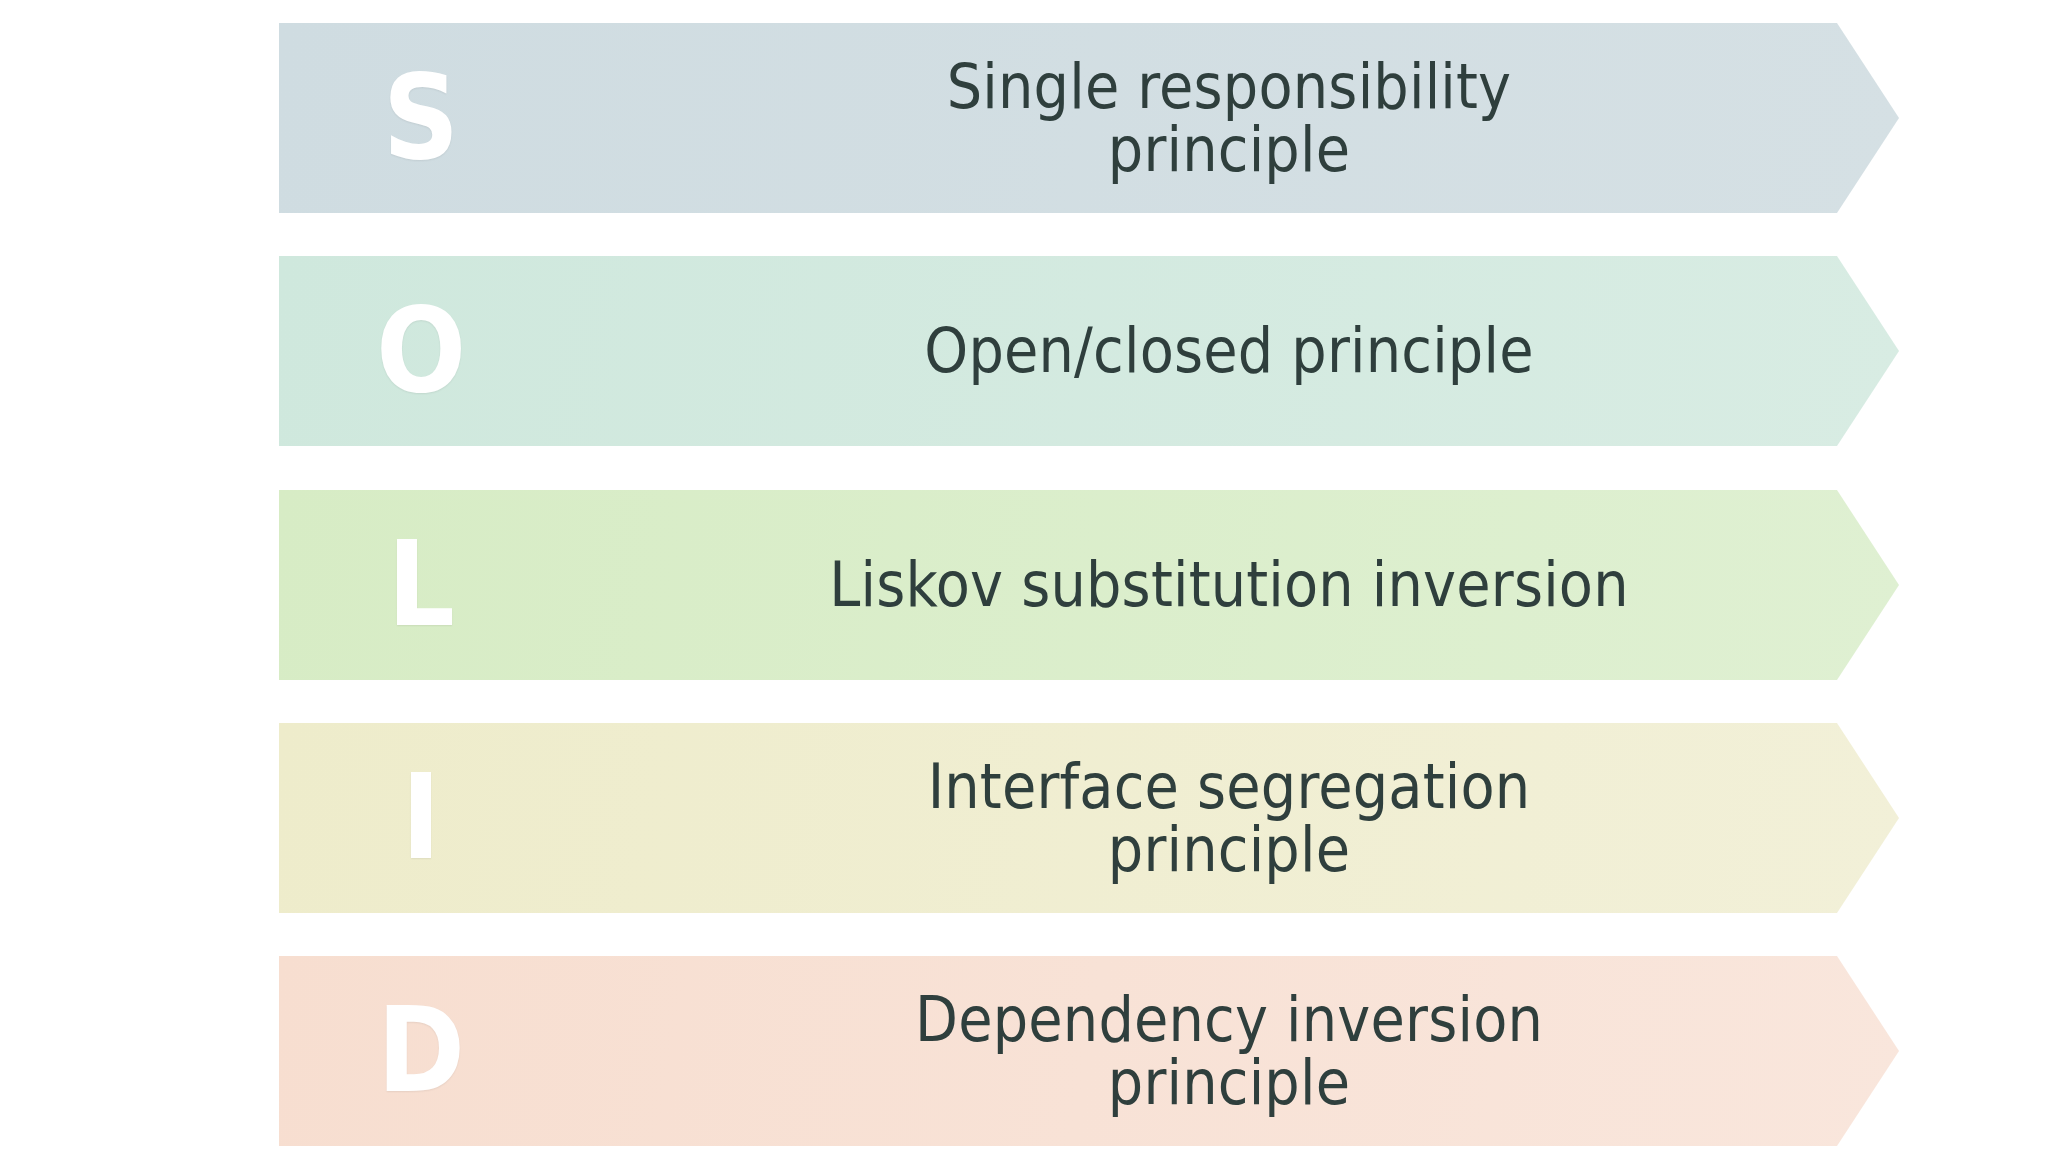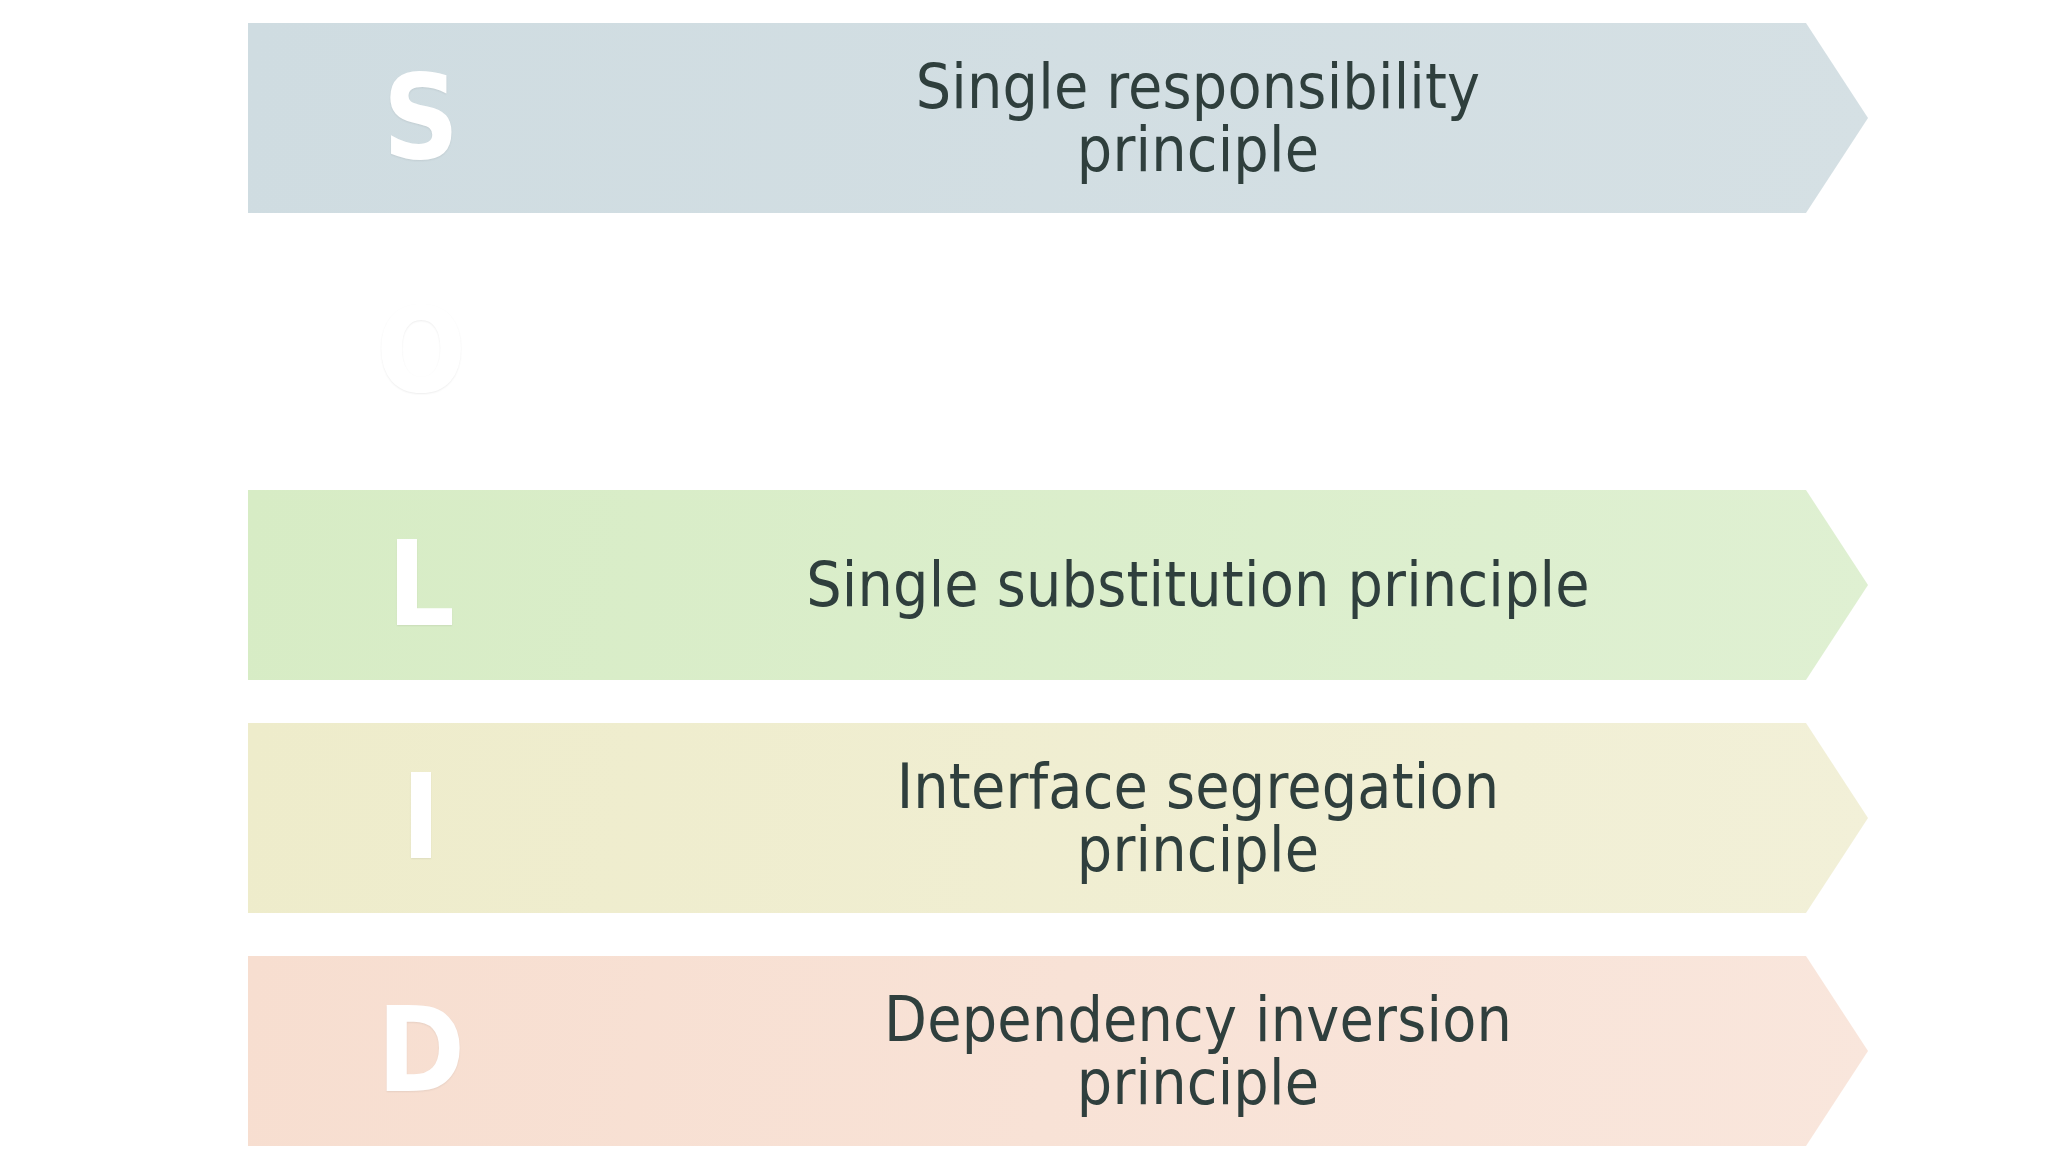--- a/index.html
+++ b/index.html
@@ -31,21 +31,21 @@
   }
   .row-0 { top: 5px; }
   .row-1 { top: 238px; }
   .row-2 { top: 472px; }
   .row-3 { top: 705px; }
   .row-4 { top: 938px; }
 
   
   .text-banner {
     position: absolute;
-    left: 248px;
+    left: 279px;
     top: 18px;
     width: 1620px;
     height: 190px;
     -webkit-clip-path: polygon(0 0, calc(100% - 62px) 0, 100% 50%, calc(100% - 62px) 100%, 0 100%);
     clip-path: polygon(0 0, calc(100% - 62px) 0, 100% 50%, calc(100% - 62px) 100%, 0 100%);
     display: flex;
     align-items: center;
     justify-content: center;
     box-sizing: border-box;
     padding-left: 430px;
@@ -108,28 +108,31 @@
     <div class="text-banner" style="background: linear-gradient(100deg, rgb(207, 220, 225) 0%, rgb(213, 224, 228) 100%);">
       <span class="principle-label">Single responsibility
 principle</span>
     </div>
     <div class="letter-chevron" style="color: rgb(52, 152, 196);">
       <span class="chevron-letter">S</span>
     </div>
   </div>
 
   <div class="principle-row row-1">
+    <div class="text-banner" style="background: linear-gradient(100deg, rgb(207, 232, 221) 0%, rgb(216, 236, 227) 100%);">
+      <span class="principle-label">Open/closed principle</span>
+    </div>
     <div class="letter-chevron" style="color: rgb(62, 203, 138);">
       <span class="chevron-letter">O</span>
     </div>
   </div>
 
   <div class="principle-row row-2">
     <div class="text-banner" style="background: linear-gradient(100deg, rgb(215, 236, 197) 0%, rgb(223, 240, 210) 100%);">
-      <span class="principle-label">Single substitution principle</span>
+      <span class="principle-label">Liskov substitution inversion</span>
     </div>
     <div class="letter-chevron" style="color: rgb(63, 212, 42);">
       <span class="chevron-letter">L</span>
     </div>
   </div>
 
   <div class="principle-row row-3">
     <div class="text-banner" style="background: linear-gradient(100deg, rgb(238, 236, 203) 0%, rgb(242, 240, 216) 100%);">
       <span class="principle-label">Interface segregation
 principle</span>

